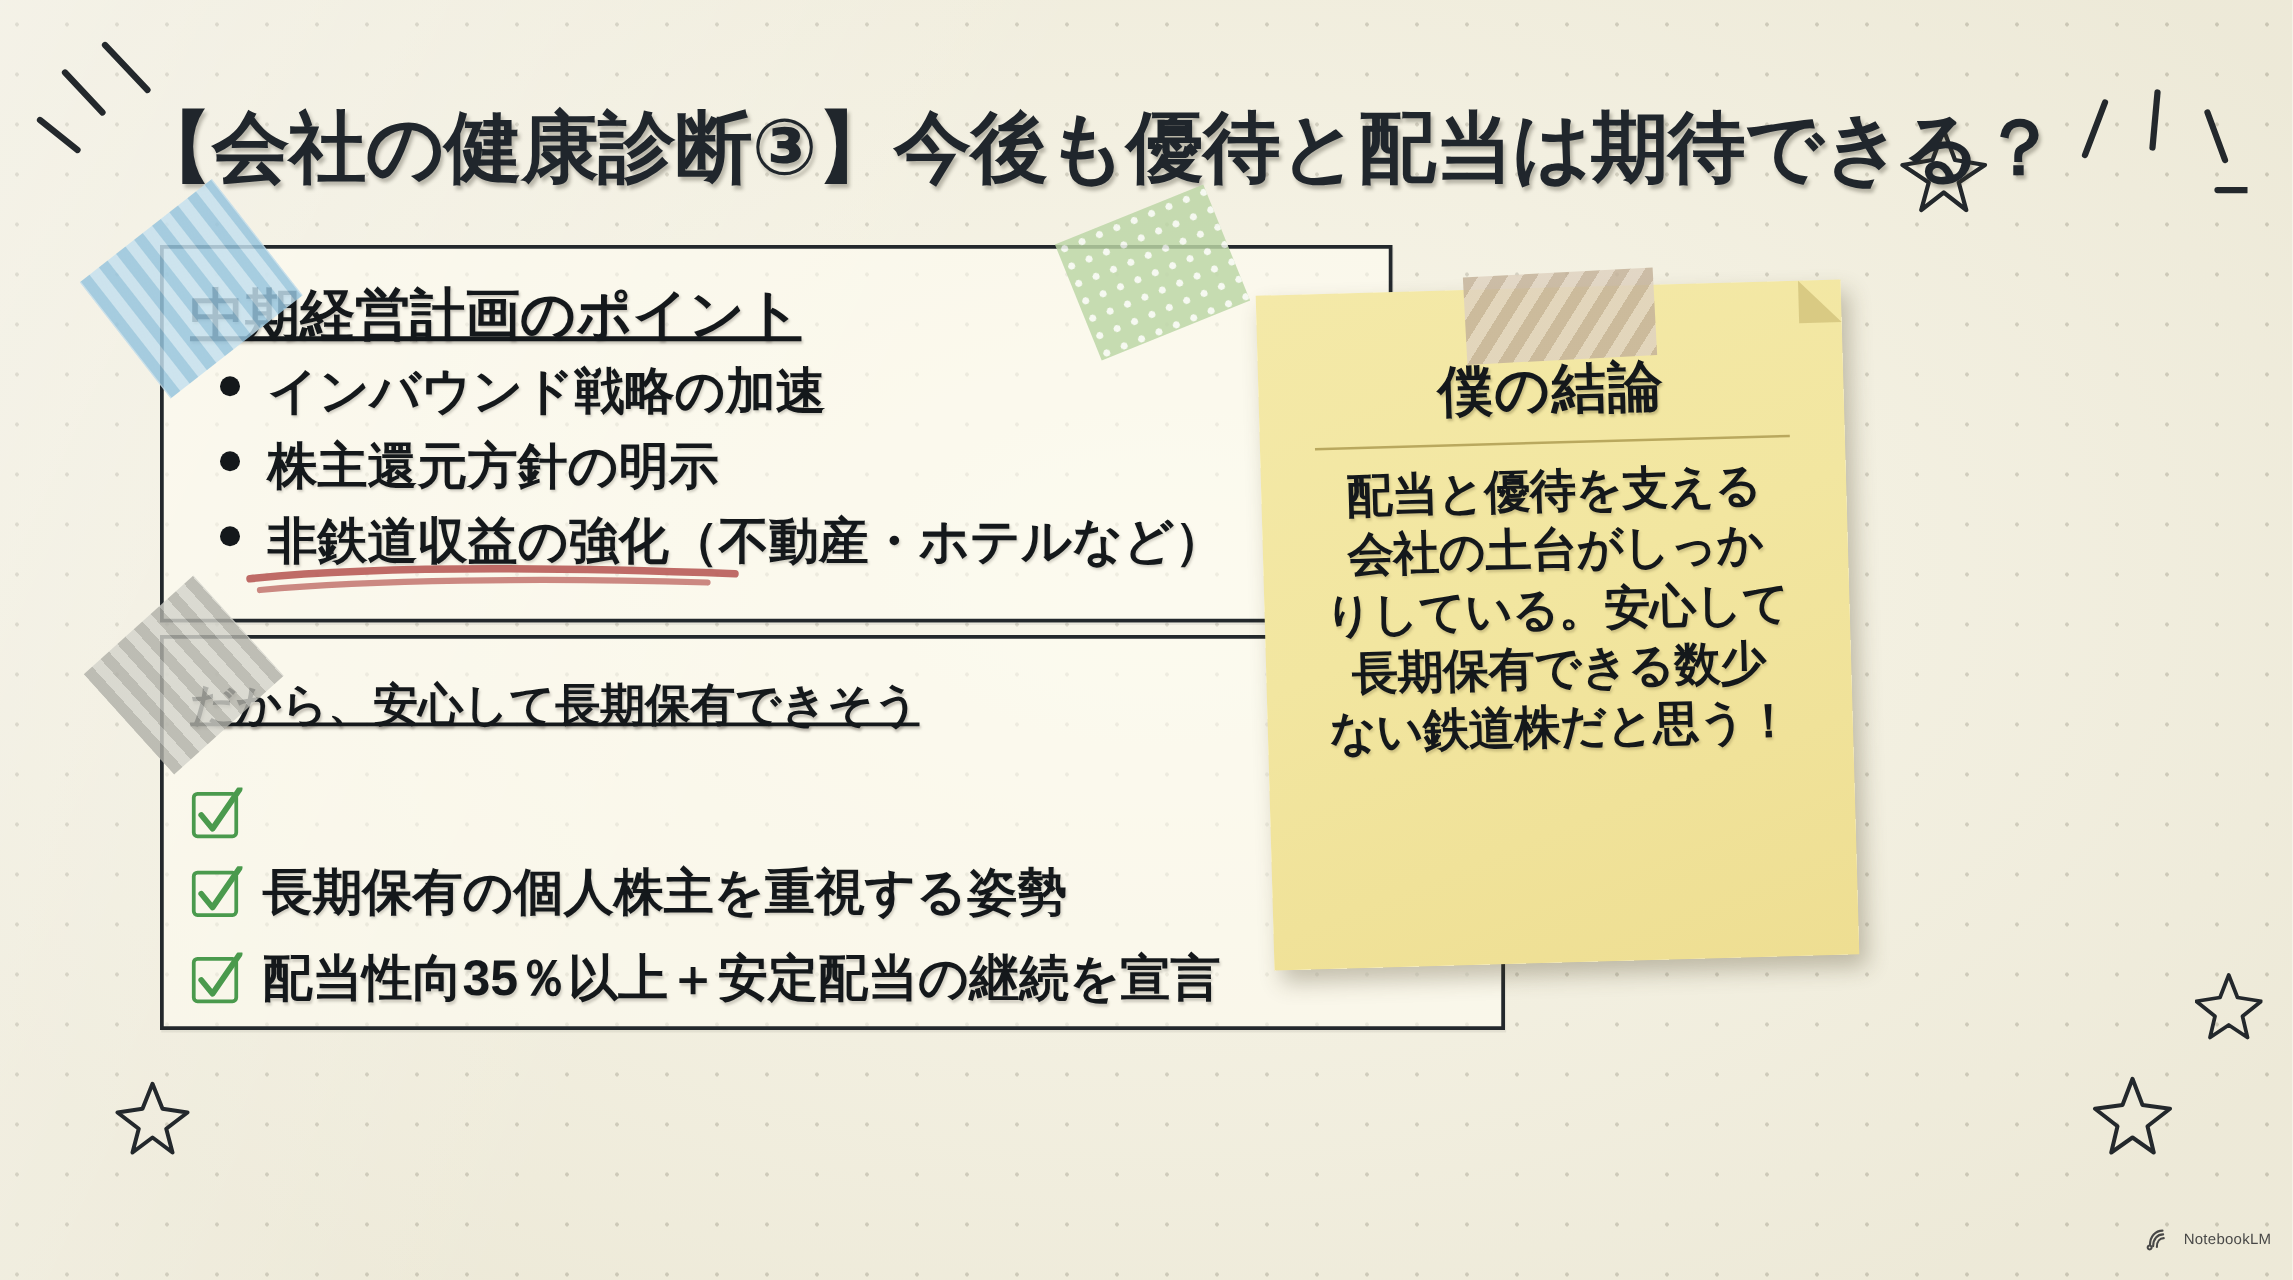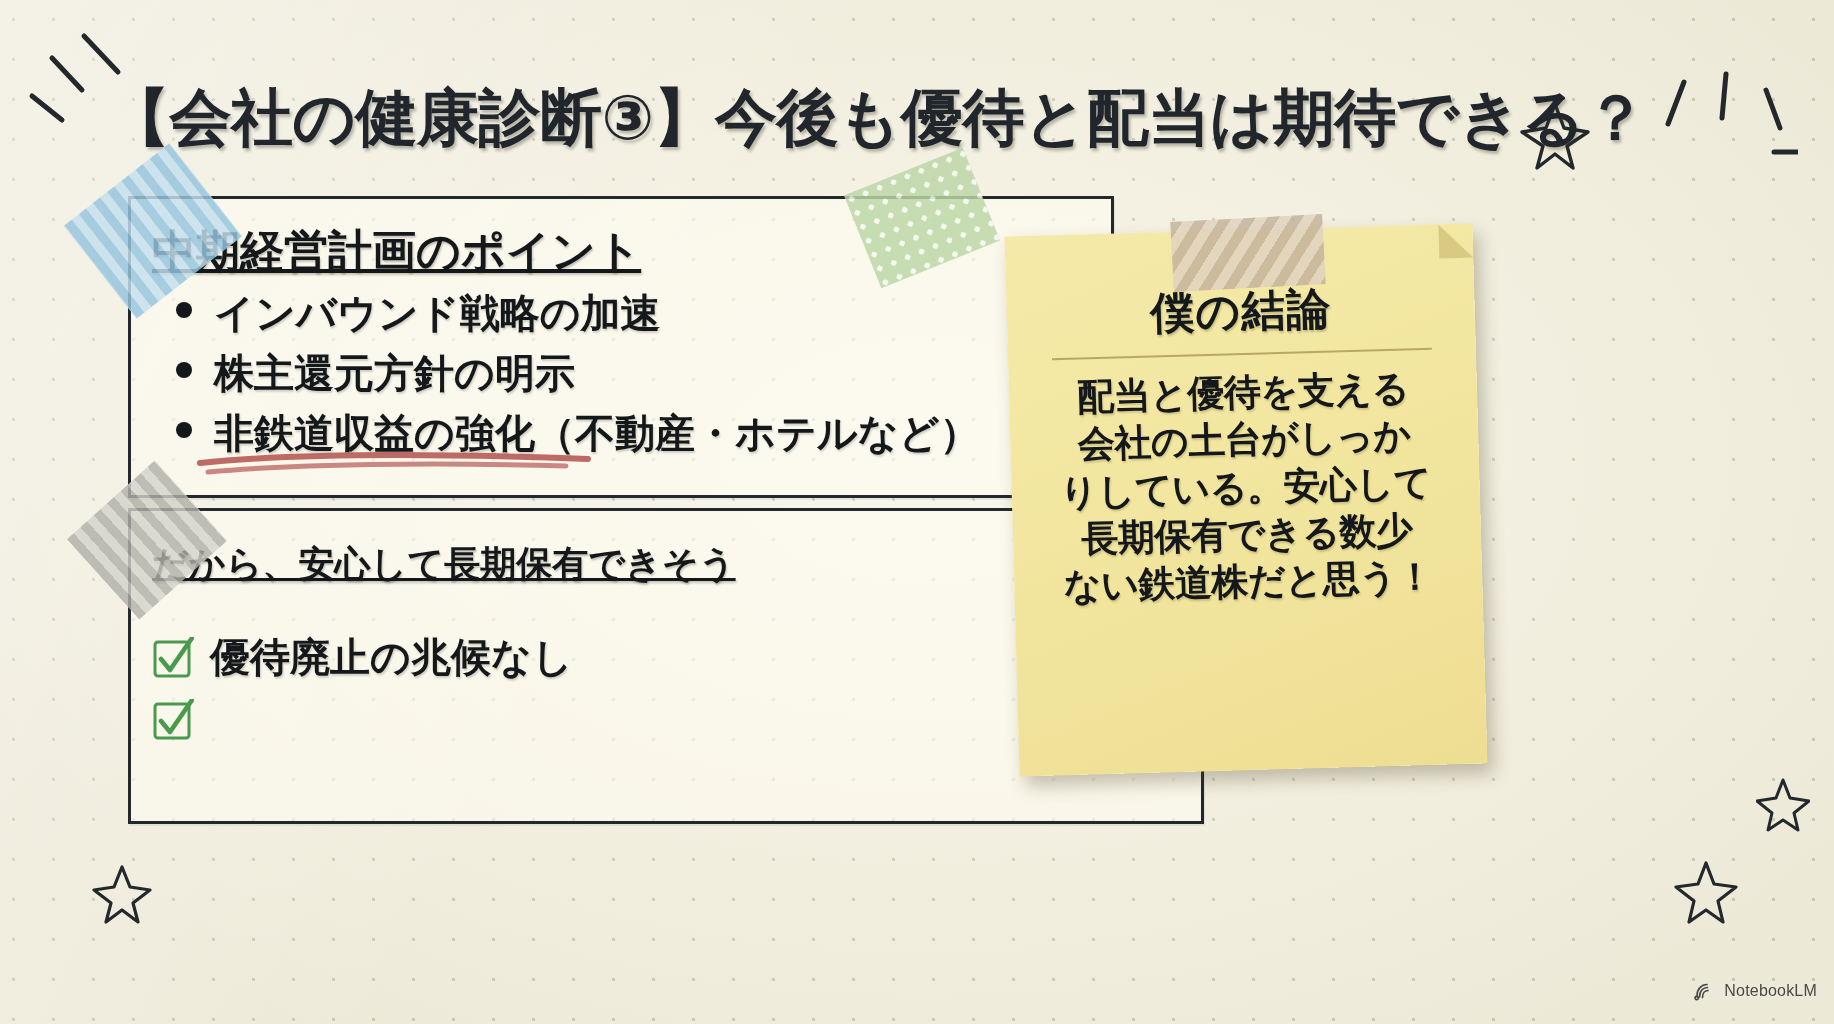--- a/index.html
+++ b/index.html
@@ -238,21 +238,21 @@
 
   
   #watermark {
     position: absolute;
     right: 30px;
     bottom: 22px;
     display: flex;
     align-items: center;
     gap: 8px;
     color: #3b3b3b;
-    font-size: 16px;
+    font-size: 12px;
     letter-spacing: 0.2px;
     opacity: 0.92;
     text-align: center;
   }
 </style>
 </head>
 <body>
 
 <div id="slide">
 
@@ -329,29 +329,38 @@
   <div id="hold-heading" class="box-heading">だから、安心して長期保有できそう</div>
 
   <ul class="check-list">
     <li class="check-item">
       <span class="check-box">
         <svg width="42" height="42" viewBox="0 0 42 42">
           <rect x="3" y="5" width="34" height="34" rx="3" fill="none" stroke="#4a9a4d" stroke-width="3"></rect>
           <path d="M9,22 L18,33 L40,1" fill="none" stroke="#4a9a4d" stroke-width="4.6" stroke-linecap="round" stroke-linejoin="round"></path>
         </svg>
       </span>
-      <span class="check-text">優待廃止の兆候なし</span>
     </li>
     <li class="check-item">
       <span class="check-box">
         <svg width="42" height="42" viewBox="0 0 42 42">
           <rect x="3" y="5" width="34" height="34" rx="3" fill="none" stroke="#4a9a4d" stroke-width="3"></rect>
           <path d="M9,22 L18,33 L40,1" fill="none" stroke="#4a9a4d" stroke-width="4.6" stroke-linecap="round" stroke-linejoin="round"></path>
         </svg>
       </span>
+      <span class="check-text">長期保有の個人株主を重視する姿勢</span>
+    </li>
+    <li class="check-item">
+      <span class="check-box">
+        <svg width="42" height="42" viewBox="0 0 42 42">
+          <rect x="3" y="5" width="34" height="34" rx="3" fill="none" stroke="#4a9a4d" stroke-width="3"></rect>
+          <path d="M9,22 L18,33 L40,1" fill="none" stroke="#4a9a4d" stroke-width="4.6" stroke-linecap="round" stroke-linejoin="round"></path>
+        </svg>
+      </span>
+      <span class="check-text">配当性向35％以上＋安定配当の継続を宣言</span>
     </li>
   </ul>
 
   <div id="sticky">
     <div id="sticky-fold"></div>
     <div id="sticky-inner">
       <div id="sticky-title">僕の結論</div>
       <div id="sticky-rule"></div>
       <div id="sticky-body">
         <div>配当と優待を支える</div>

